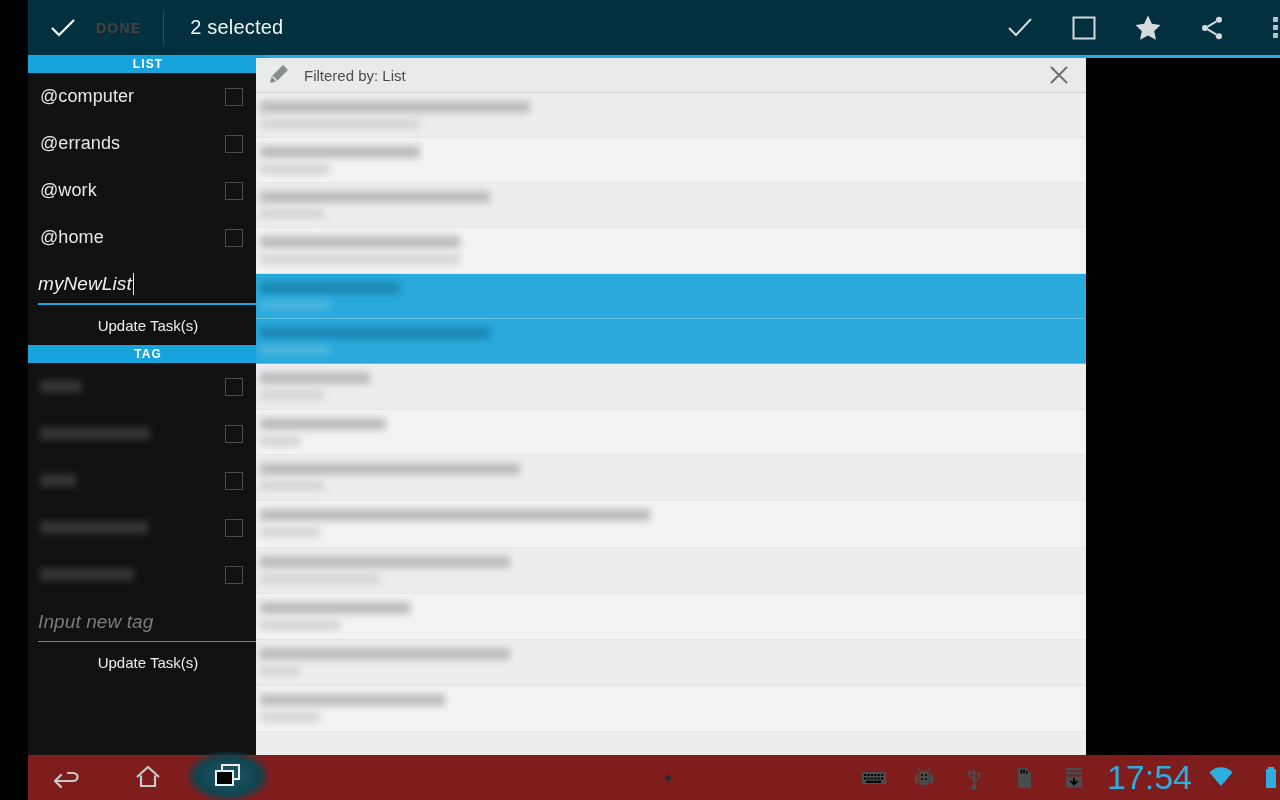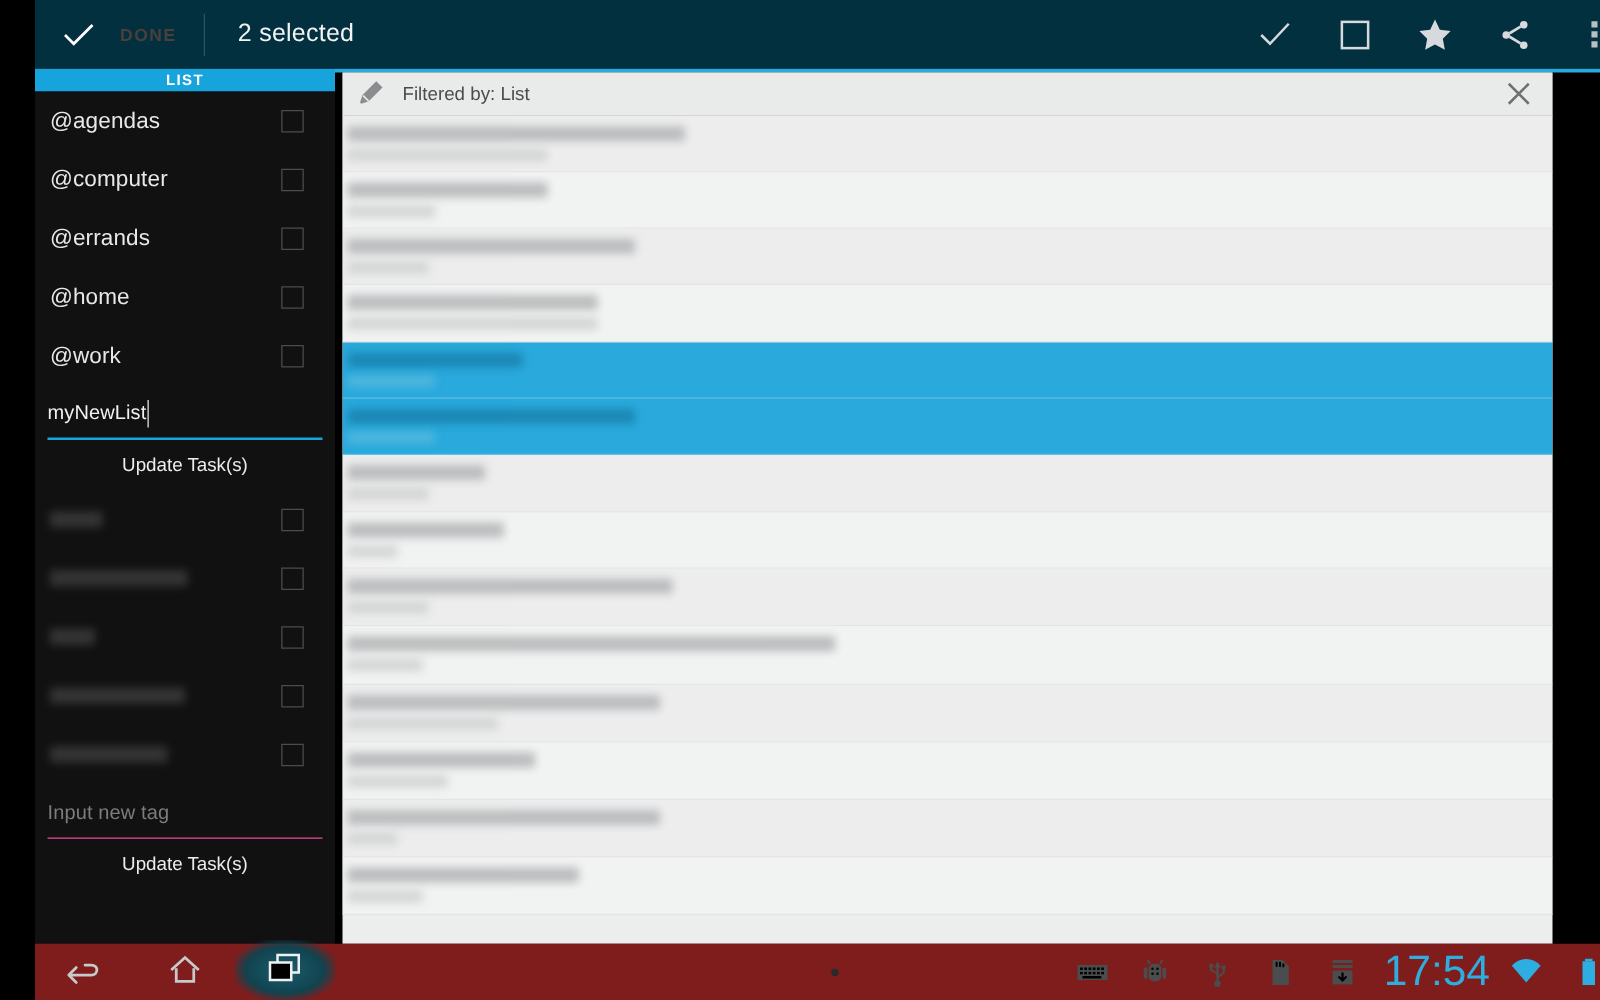--- a/index.html
+++ b/index.html
@@ -79,35 +79,35 @@
   .sb-input-wrap{
     padding:0 10px; margin-top:4px;
   }
   .sb-input{
     height:40px; display:flex; align-items:center;
     border-bottom:2px solid #17a3dc;
     margin:0 0 0 0;
   }
   .sb-input.unfocused{ border-bottom:1px solid #ec4899; }
   .sb-input-text{
-    color:#f0f0f0; font-size:16px; letter-spacing:.1px;
+    color:#f0f0f0; font-size:19px; letter-spacing:.1px;font-style:italic;
   }
   .sb-input-text.placeholder{ color:#7c7c7c; }
   .caret{
     display:inline-block; width:1px; height:22px; background:#e9e9e9;
     margin-left:1px; vertical-align:-4px;
   }
   .sb-update{
     height:40px; display:flex; align-items:center; justify-content:center;
     color:#ededed; font-size:15px;
   }
 
   
   .main{
-    position:absolute; left:246px; top:58px; width:968px; height:697px;
+    position:absolute; left:228px; top:58px; width:830px; height:697px;
     background:#eceded; overflow:hidden;
   }
   .filterbar{
     height:35px; background:#e9eaea; display:flex; align-items:center;
     border-bottom:1px solid #d5d6d6; position:relative;
   }
   .filter-icon{ margin-left:10px; width:26px; height:26px; }
   .filter-text{ margin-left:12px; color:#4c4c4c; font-size:15px; }
   .filter-close{
     position:absolute; right:16px; top:50%; transform:translateY(-50%);
@@ -238,54 +238,51 @@
     </div>
   </div>
 
   <div class="accent-strip"></div>
   <div class="accent-strip-r"></div>
 
   <div class="sidebar">
 
     <div class="sb-header">LIST</div>
 
-    <div class="sb-row">
-      <span class="sb-row-label">@agendas</span>
-      <span class="sb-cb"></span>
-    </div>
 
     <div class="sb-row">
       <span class="sb-row-label">@computer</span>
       <span class="sb-cb"></span>
     </div>
 
     <div class="sb-row">
       <span class="sb-row-label">@errands</span>
       <span class="sb-cb"></span>
     </div>
 
     <div class="sb-row">
+      <span class="sb-row-label">@work</span>
+      <span class="sb-cb"></span>
+    </div>
+
+    <div class="sb-row">
       <span class="sb-row-label">@home</span>
-      <span class="sb-cb"></span>
-    </div>
-
-    <div class="sb-row">
-      <span class="sb-row-label">@work</span>
       <span class="sb-cb"></span>
     </div>
 
     <div class="sb-input-wrap">
       <div class="sb-input">
         <span class="sb-input-text">myNewList</span>
           <span class="caret"></span>
       </div>
     </div>
 
     <div class="sb-update">Update Task(s)</div>
 
+    <div class="sb-header">TAG</div>
 
     <div class="sb-row">
       <span class="blur-chip" style="width:42px"></span>
       <span class="sb-cb"></span>
     </div>
     <div class="sb-row">
       <span class="blur-chip" style="width:110px"></span>
       <span class="sb-cb"></span>
     </div>
     <div class="sb-row">

